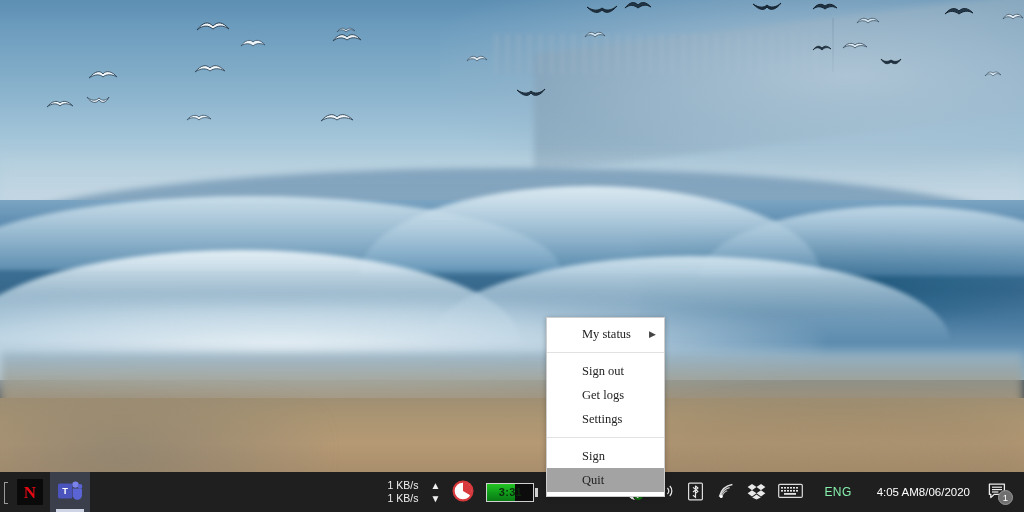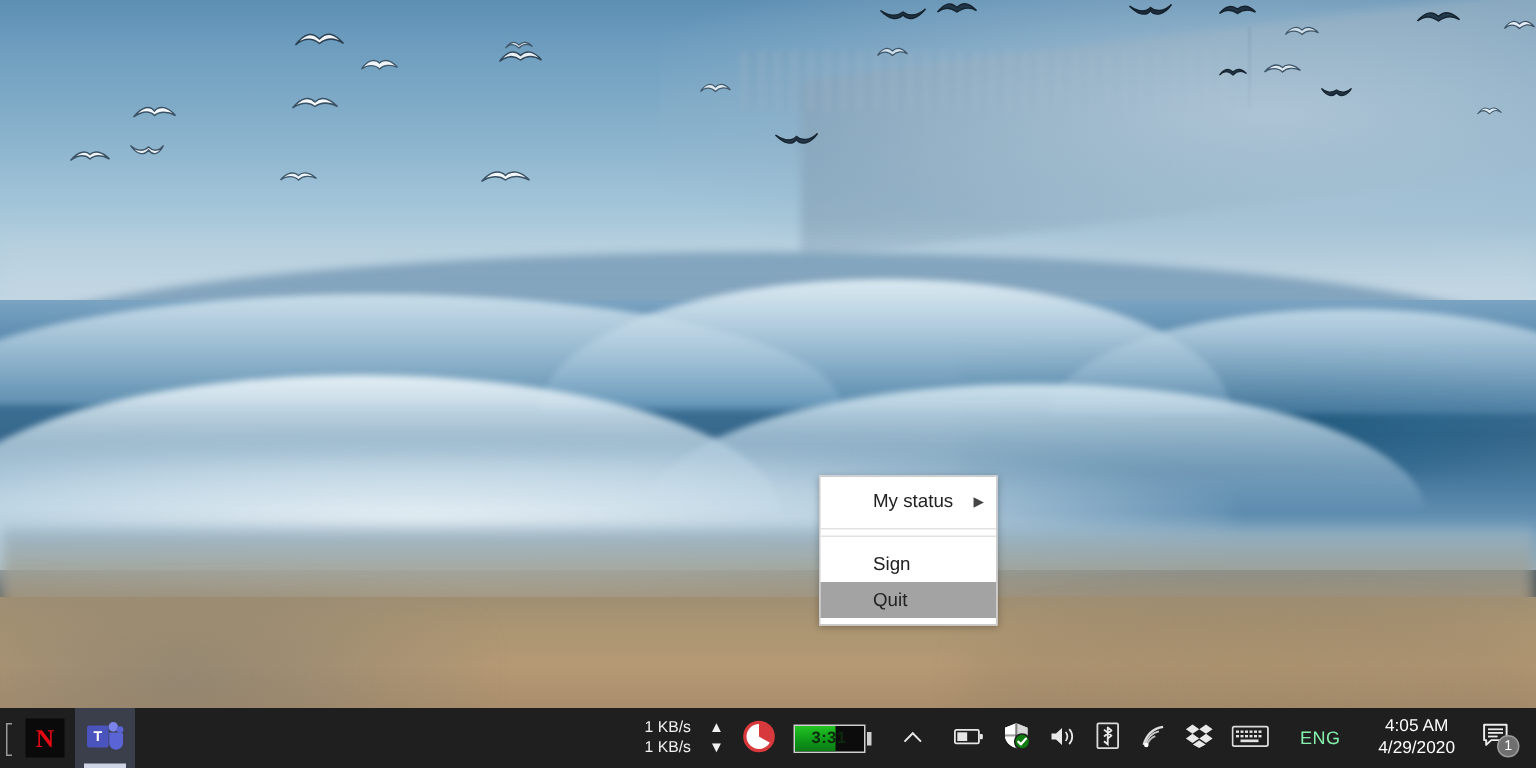--- a/index.html
+++ b/index.html
@@ -130,21 +130,21 @@
   }
   .menu-item.hovered { background:#a3a3a3; }
   .submenu-arrow {
     position:absolute; right:8px; top:0; height:24px; line-height:24px;
     font-size:9px; color:#444;
   }
   .menu-sep {
     height:1px; margin:4px 0 4px 0;
     background:#e2e2e2;
   }
-  .menu-group { padding:2px 0; }
+  .menu-group { padding:2px 0;font-family:Liberation Serif, serif; }
 
   
   #taskbar {
     position:absolute; left:0; bottom:0; width:1024px; height:40px;
     background:#1f1f1f;
     display:flex; align-items:center;
     color:#ffffff;
     font-size:11.5px;
     z-index: 40;
   }
@@ -207,21 +207,21 @@
   .battery-text {
     position:absolute; inset:0; display:flex; align-items:center; justify-content:center;
     font-size:11px; font-weight:bold; color:#0d2a0d; letter-spacing:.3px;
   }
   .battery-tip {
     width:3px; height:9px; background:#cfcfcf; margin-left:1px;
   }
   .chevron-up { font-size:12px; color:#e8e8e8; padding:0 9px; }
   .lang { font-size:12px; letter-spacing:.4px; padding:0 9px; color:#86efac; }
   .clock {
-    display:flex; flex-direction:column; align-items:center; justify-content:center;
+    display:flex; flex-direction:row; align-items:center; justify-content:center;
     font-size:11.5px; line-height:15px; padding:0 10px; color:#ffffff;
   }
   .action-center {
     position:relative; width:36px; height:40px;
     display:flex; align-items:center; justify-content:center;
   }
   .ac-badge {
     position:absolute; right:3px; bottom:7px;
     width:15px; height:15px; border-radius:50%;
     background:#6f6f6f; border:1px solid #9a9a9a;
@@ -389,20 +389,31 @@
 
     <div class="menu-group">
       <div class="menu-item">
         <span>My status</span>
         <span class="submenu-arrow">▶</span>
       </div>
     </div>
 
     <div class="menu-sep"></div>
 
+    <div class="menu-group">
+      <div class="menu-item">
+        <span>Sign out</span>
+      </div>
+      <div class="menu-item">
+        <span>Get logs</span>
+      </div>
+      <div class="menu-item">
+        <span>Settings</span>
+      </div>
+    </div>
 
     <div class="menu-sep"></div>
 
     <div class="menu-group">
       <div class="menu-item">
         <span>Sign</span>
       </div>
       <div class="menu-item hovered">
         <span>Quit</span>
       </div>
@@ -566,21 +577,21 @@
           </svg>
         </span>
       </div>
 
       <div class="tray-item">
         <span class="lang">ENG</span>
       </div>
 
       <div class="clock">
         <span>4:05 AM</span>
-        <span>4/29/2020</span>
+        <span>8/06/2020</span>
       </div>
 
       <div class="action-center">
         <span>
           <svg width="20" height="17" viewBox="0 0 20 17">
             <path d="M1.4 1.2 H16.4 V11.4 H6.2 L2.8 14.6 V11.4 H1.4 Z" fill="none" stroke="#ececec" stroke-width="1.3" stroke-linejoin="round"></path>
             <g fill="#ececec">
               <rect x="4" y="3.6" width="10" height="1.2"></rect>
               <rect x="4" y="6" width="10" height="1.2"></rect>
               <rect x="4" y="8.4" width="6.4" height="1.2"></rect>

